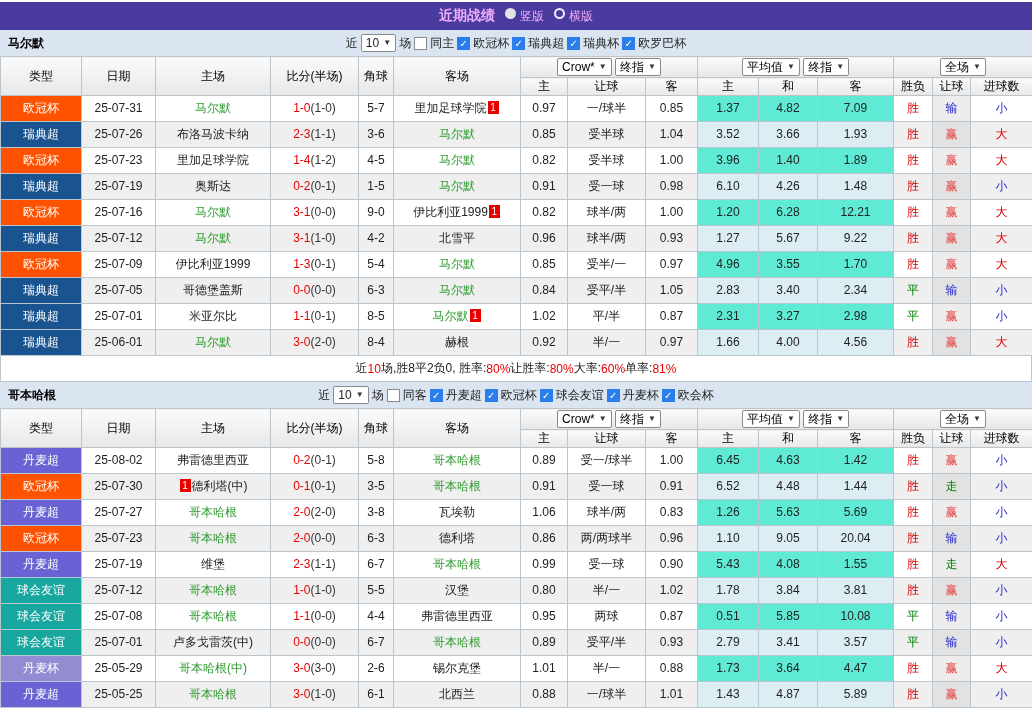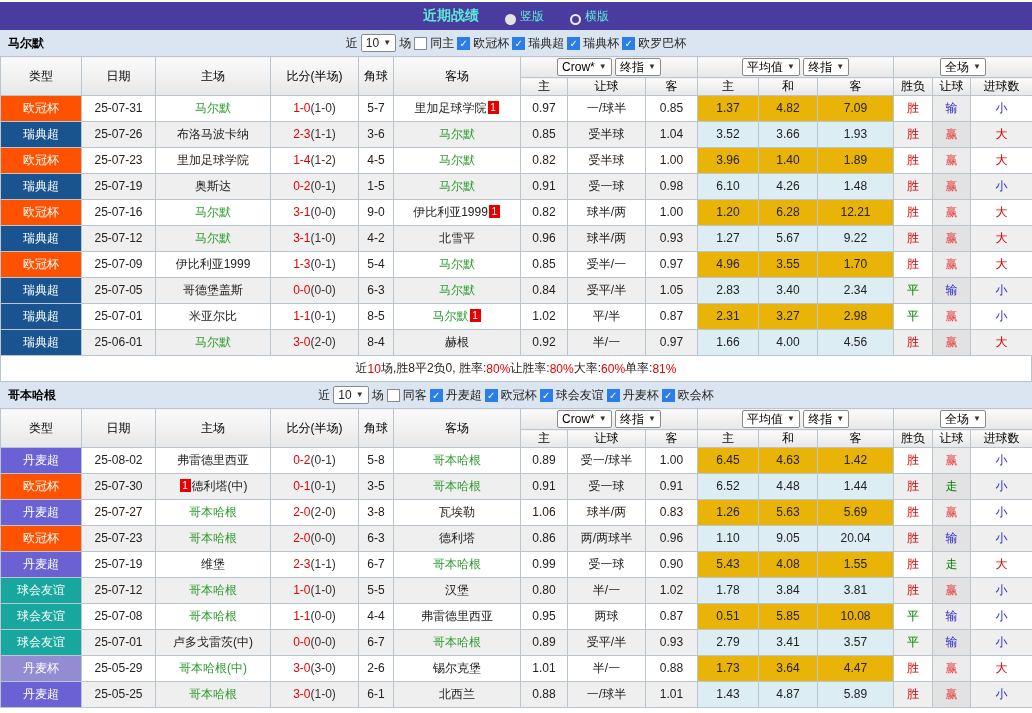--- a/index.html
+++ b/index.html
@@ -4,25 +4,25 @@
 <style>
   * { box-sizing: border-box; }
   html,body { margin:0; padding:0; }
   body {
     width:1032px; height:713px; overflow:hidden;
     background:#fff; padding-top:2px;
     font-family:"Liberation Sans", sans-serif; font-size:12px; color:#222;
   }
   
   .titlebar {
-    height:28px; background:#4a3c9e; color:#5eead4;
+    height:28px; background:#4a3c9e; color:#f0abfc;
     display:flex; align-items:center; justify-content:center; gap:10px;
   }
   .titlebar .ttl { font-size:14px; font-weight:bold; }
-  .radio-group { display:flex; align-items:flex-end; gap:4px; font-size:12px;margin-left:16px; }
+  .radio-group { display:flex; align-items:flex-start; gap:4px; font-size:12px; }
   .rd { width:11px; height:11px; border-radius:50%; display:inline-block; }
   .rd.on  { background:#e3e3e3; }
   .rd.off { border:2px solid #eef; background:transparent; }
   
   .secbar {
     height:26px; background:#dbe5f1; position:relative;
     display:flex; align-items:center; justify-content:center;
   }
   .secbar .team { position:absolute; left:8px; font-weight:bold; color:#000; }
   .filters { display:flex; align-items:center; gap:3px; }
@@ -42,21 +42,21 @@
   table { border-collapse:collapse; table-layout:fixed; width:1032px; }
   th, td {
     border:1px solid #b9c5cf; text-align:center; padding:0;
     overflow:hidden; white-space:nowrap;
   }
   th { background:linear-gradient(#fbfbfb,#e7e7e7); font-weight:normal; color:#000; }
   .hr1 th { height:21px; }
   .hr2 th { height:18px; }
   td { height:25px; line-height:25px; background:#fff; }
   tr.alt td { background:#efefef; }
-  td.avg { background:#eab308; }
+  td.avg { background:#5eead4; }
   tr.alt td.avg { background:#dcedf4; }
   td.rr { background:#ececec; }
   tr.alt td.rr { background:#e2e2e2; }
   td.badge { color:#fff; }
   .g { color:#2e9b2e; }
   .ft { color:#e60000; }
   .ht { color:#333; }
   .rb {
     display:inline-block; background:#e60000; color:#fff;
     font-size:10px; width:11px; height:13px; line-height:13px;

